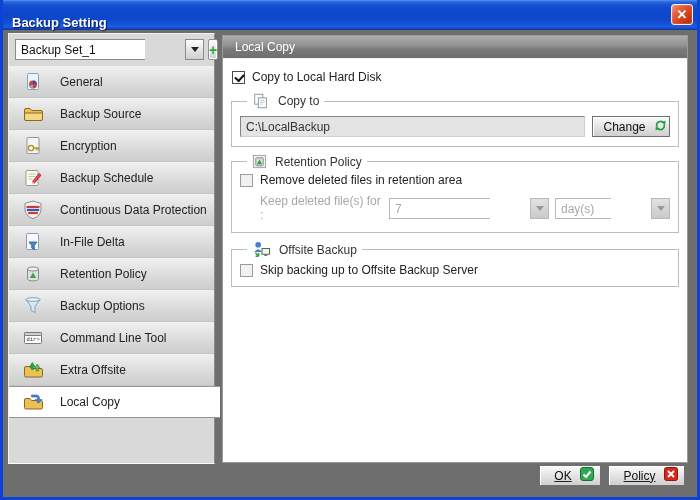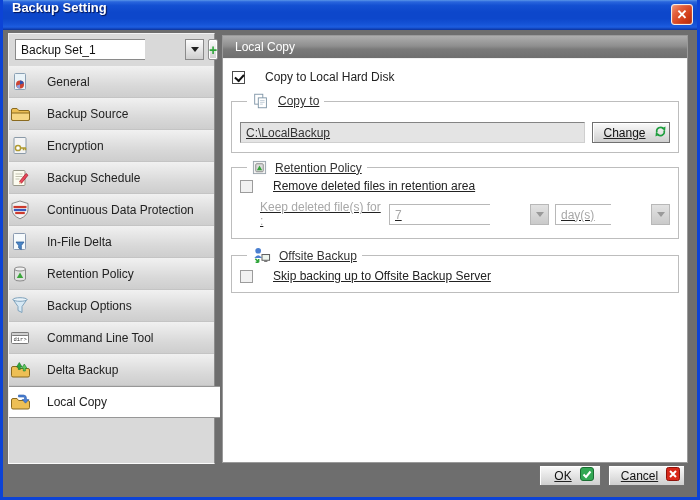--- a/index.html
+++ b/index.html
@@ -7,21 +7,21 @@
   body { font-family: "Liberation Sans", sans-serif; font-size:12px; color:#222; }
 
   .window {
     position:relative; width:700px; height:500px;
     border:3px solid #0c43d6; border-top:none;
     background:#6e6e6e; overflow:hidden;
   }
 
   
   .titlebar {
-    height:30px; display:flex; align-items:flex-start; padding-left:9px;
+    height:30px; display:flex; align-items:flex-end; padding-left:9px;
     background:linear-gradient(180deg,#5a96e8 0%,#2a66dd 6%,#1450d2 18%,#0d47cb 40%,#0d47cb 62%,#1553d6 80%,#1d5de0 90%,#0a339f 100%);
     position:relative;
   }
   .title-text { color:#fff; font-weight:bold; font-size:13px; text-shadow:1px 1px 1px rgba(0,0,40,.75); }
   .close-btn {
     position:absolute; right:4px; top:4px; width:22px; height:21px;
     border:1px solid #f4ece6; border-radius:3px;
     background:linear-gradient(135deg,#f0977a 0%,#e4603c 30%,#cf3a16 70%,#b22d0e 100%);
     display:flex; align-items:center; justify-content:center; cursor:pointer;
     box-shadow:inset 0 0 1px #fff;
@@ -50,54 +50,54 @@
     width:21px; height:21px; border:1px solid #8f8f8f; border-radius:2px;
     background:linear-gradient(#fbfbfb,#d2d2d2);
     box-shadow:inset 0 0 0 1px #fff;
     display:flex; align-items:center; justify-content:center;
     font-weight:bold; font-size:14px; cursor:pointer; line-height:1;
   }
   .plus-glyph { color:#2fa53a; } .minus-glyph { color:#d03a2a; }
 
   .nav-list { margin-top:2px; }
   .nav-item {
-    height:32px; display:flex; align-items:center; gap:14px; 
+    height:32px; display:flex; align-items:center; gap:14px; padding-left:13px;
     background:linear-gradient(180deg,#f1f1f1,#d8d8d8 65%,#cecece);
     border-bottom:1px solid #c4c4c4; cursor:pointer;
   }
   .nav-item .icon { width:24px; height:22px; flex:0 0 24px; display:flex; align-items:center; }
   .nav-item.selected {
     background:#fff; position:relative; z-index:2; width:calc(100% + 6px);
     border-top:1px solid #979797; border-bottom:1px solid #979797;
   }
 
   
   .main {
     position:absolute; left:219px; top:35px; width:466px; height:428px;
     background:#fff; border:1px solid #9a9a9a;
   }
   .main-header {
     height:23px; line-height:23px; padding-left:12px; color:#fff; font-size:12px;
     background:linear-gradient(180deg,#aeaeae 0%,#8f8f8f 45%,#7a7a7a 60%,#6f6f6f 100%);
     border-bottom:1px solid #f2f2f2;
   }
-  .check-row { display:flex; align-items:center; gap:20px; cursor:pointer; }
+  .check-row { display:flex; align-items:center; gap:7px; cursor:pointer; }
   .top-check { margin:11px 0 8px 9px; }
   .checkbox {
     width:13px; height:13px; background:#fff; border:1px solid #4c4c4c; position:relative; flex:0 0 13px;
   }
   .checkbox.unchecked { background:#f1f1f1; border-color:#9c9c9c; }
   .checkbox.checked::after {
     content:""; position:absolute; left:2px; top:2px; width:7px; height:4px;
     border-left:2px solid #111; border-bottom:2px solid #111; transform:rotate(-48deg);
   }
-  fieldset { border:1px solid #bdbdbd; margin:0 8px 7px 8px; padding:4px 8px 9px 8px;text-decoration:underline; }
+  fieldset { border:1px solid #bdbdbd; margin:0 8px 7px 8px; padding:4px 8px 9px 8px; }
   legend { display:flex; align-items:center; gap:8px; padding:0 5px; margin-left:7px; color:#333; }
   legend .legend-icon { display:flex; align-items:center; }
-  .path-row { display:flex; gap:7px; margin-top:8px;border-radius:9px; }
+  .path-row { display:flex; gap:7px; margin-top:2px;border-radius:9px; }
   .path-field {
     flex:1; height:21px; background:#e4e4e4; color:#333; font-size:12px;
     border:1px solid; border-color:#848484 #cfcfcf #cfcfcf #848484; padding:0 5px;
     font-family:"Liberation Sans",sans-serif;
   }
   .btn {
     height:21px; border:1px solid #707070; cursor:pointer;
     background:linear-gradient(#fafafa,#cfcfcf);
     box-shadow:inset 0 1px 0 #fff, inset 1px 0 0 #fff;
     display:flex; align-items:center; justify-content:center; gap:8px;
@@ -245,21 +245,21 @@
       </div>
 
       <div class="nav-item">
         <span class="icon">
           <svg viewBox="0 0 22 22" width="22" height="22">
               <path d="M2.5 9 Q2.5 7.5 4 7.5 H8 L9.5 9.5 H19 Q20.5 9.5 20.5 11 V16.5 Q20.5 18 19 18 H4 Q2.5 18 2.5 16.5 Z" fill="#edbf55" stroke="#8a6a20"></path>
               <path d="M7.5 8 L10.3 3.5 L13.1 8 H11.3 V10.5 H9.3 V8 Z" fill="#2fa53a" stroke="#1b7a26" stroke-width="0.6"></path>
               <path d="M12.5 9.5 L15.3 5 L18.1 9.5 H16.3 V12 H14.3 V9.5 Z" fill="#5fc95f" stroke="#1b7a26" stroke-width="0.6"></path>
             </svg>
         </span>
-        <span>Delta Backup</span>
+        <span>Extra Offsite</span>
       </div>
 
       <div class="nav-item selected">
         <span class="icon">
           <svg viewBox="0 0 22 22" width="22" height="22">
               <path d="M2.5 9 Q2.5 7.5 4 7.5 H8 L9.5 9.5 H19 Q20.5 9.5 20.5 11 V16.5 Q20.5 18 19 18 H4 Q2.5 18 2.5 16.5 Z" fill="#edbf55" stroke="#8a6a20"></path>
               <path d="M9.5 4 H14.5 Q17.5 4 17.5 7.5 V8.5 H19.8 L16.5 12.2 L13.2 8.5 H15.5 V7 Q15.5 6 14.5 6 H9.5 Z" fill="#4a7fd4" stroke="#2a5aaa" stroke-width="0.6"></path>
             </svg>
         </span>
         <span>Local Copy</span>
@@ -360,21 +360,21 @@
     <div class="btn ok-btn">
       <span>OK</span>
       <span class="legend-icon">
         <svg viewBox="0 0 14 14" width="14" height="14">
             <rect x="0.5" y="0.5" width="13" height="13" rx="2.5" fill="#33a854" stroke="#1b6e33"></rect>
             <path d="M3.5 7.5 L6 10 L10.5 4.5" fill="none" stroke="#fff" stroke-width="2"></path>
           </svg>
       </span>
     </div>
     <div class="btn cancel-btn">
-      <span>Cancel</span>
+      <span>Policy</span>
       <span class="legend-icon">
         <svg viewBox="0 0 14 14" width="14" height="14">
             <rect x="0.5" y="0.5" width="13" height="13" rx="2" fill="#d8281a" stroke="#8e130b"></rect>
             <path d="M4 4 L10 10 M10 4 L4 10" stroke="#fff" stroke-width="2"></path>
           </svg>
       </span>
     </div>
   </div>
 
 </div>

